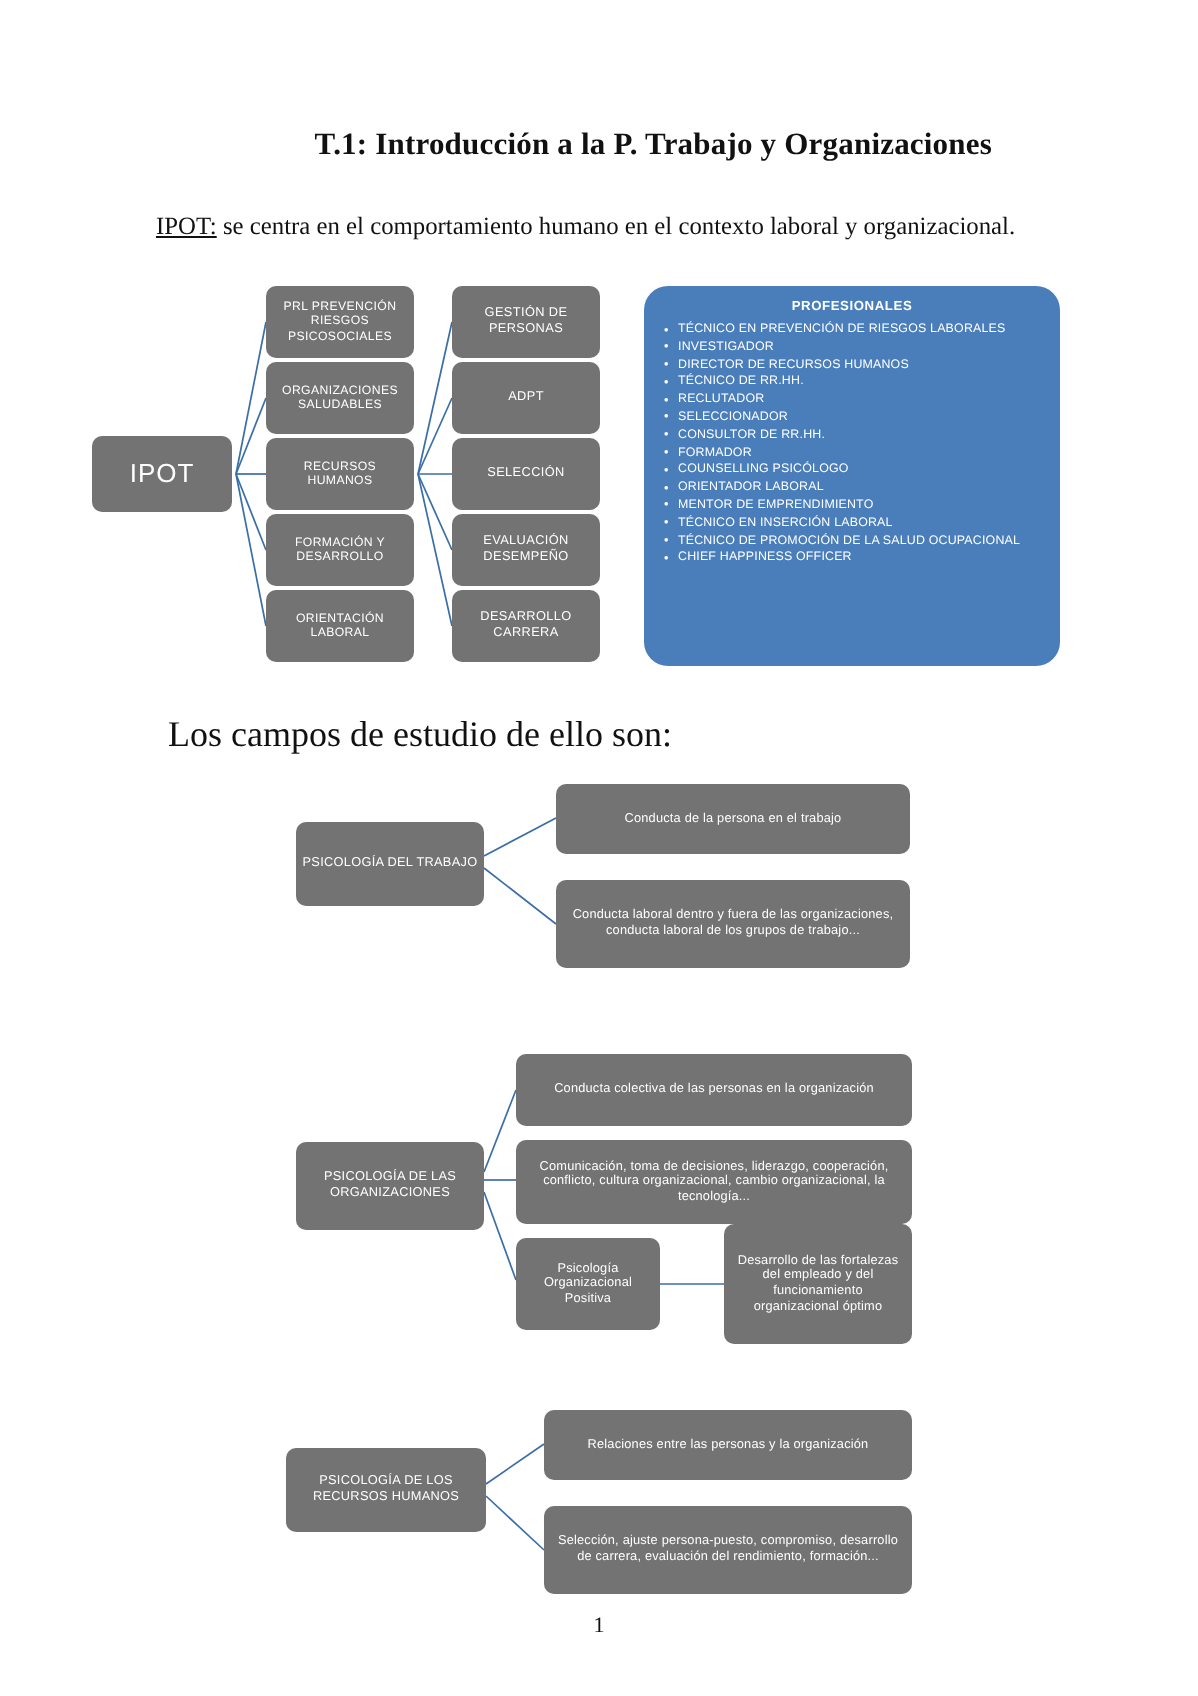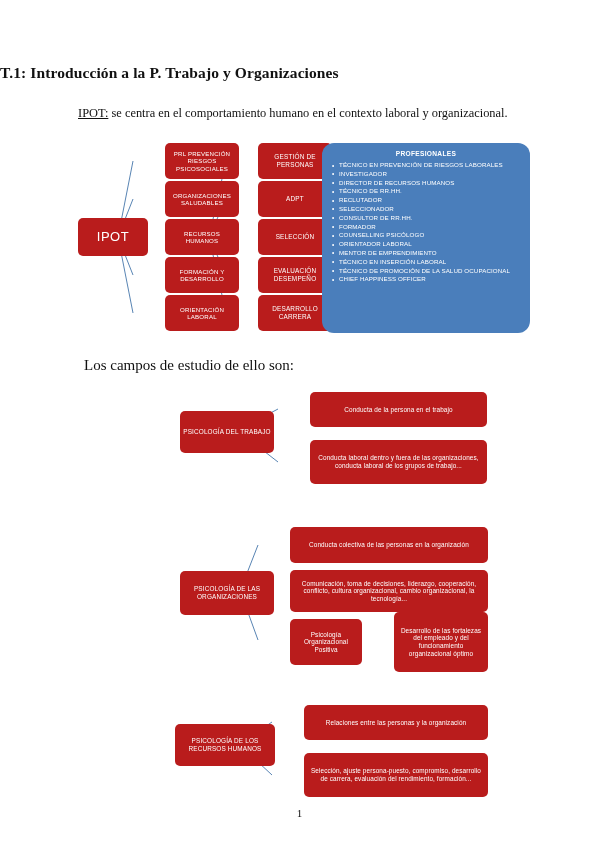--- a/index.html
+++ b/index.html
@@ -10,50 +10,49 @@
     font-family:"Liberation Serif", serif;
     color:#111;
     overflow:hidden;
     position:relative;
   }
   .page{position:relative;width:599px;height:848px;}
 
   
   .doc-title{
     position:absolute;left:0;top:64px;width:496px;
-    text-align:left;
+    text-align:right;
     font-weight:bold;font-size:15.5px;
     letter-spacing:.1px;
   }
   .lead{
     position:absolute;left:78px;top:105px;width:470px;
     font-size:12.4px;line-height:1.35;
   }
   .lead .u{text-decoration:underline;text-align:right;}
   .campos{
     position:absolute;left:84px;top:357px;
-    font-size:15px;
+    font-size:18px;
   }
   .pagenum{
     position:absolute;left:0;top:807px;width:599px;
     text-align:center;font-size:11px;
   }
 
   
   .box{
     position:absolute;
-    background:#b91c1c;
+    background:#737373;
     color:#ffffff;
     border-radius:5px;
     display:flex;align-items:center;justify-content:center;
     text-align:center;
     font-family:"Liberation Sans", sans-serif;
     box-sizing:border-box;
     line-height:1.18;
-    margin-left:32px;
   }
   .box span{display:block;padding:0 3px;}
 
   
   .d1-root{left:46px;top:218px;width:70px;height:38px;font-size:13px;letter-spacing:.5px;}
   .d1-c1{width:74px;height:36px;font-size:6.1px;letter-spacing:.2px;}
   .d1-c2{width:74px;height:36px;font-size:6.4px;letter-spacing:.2px;}
 
   .panel{
     position:absolute;

